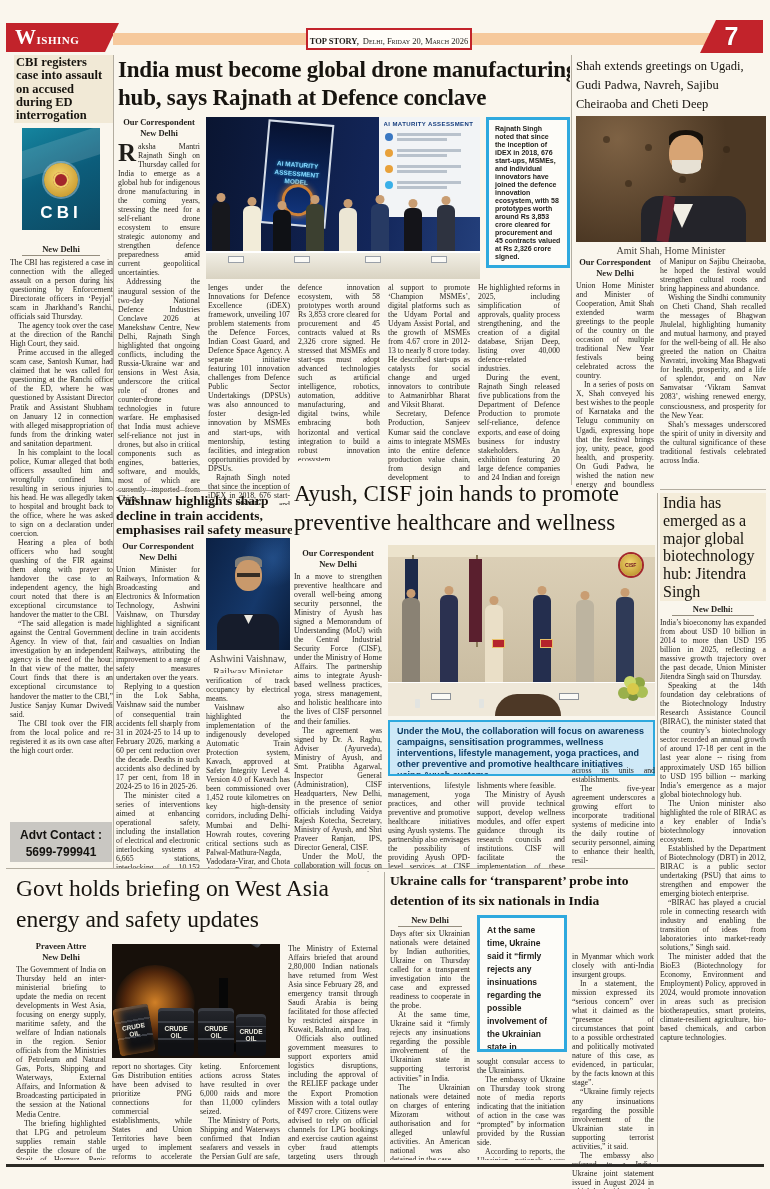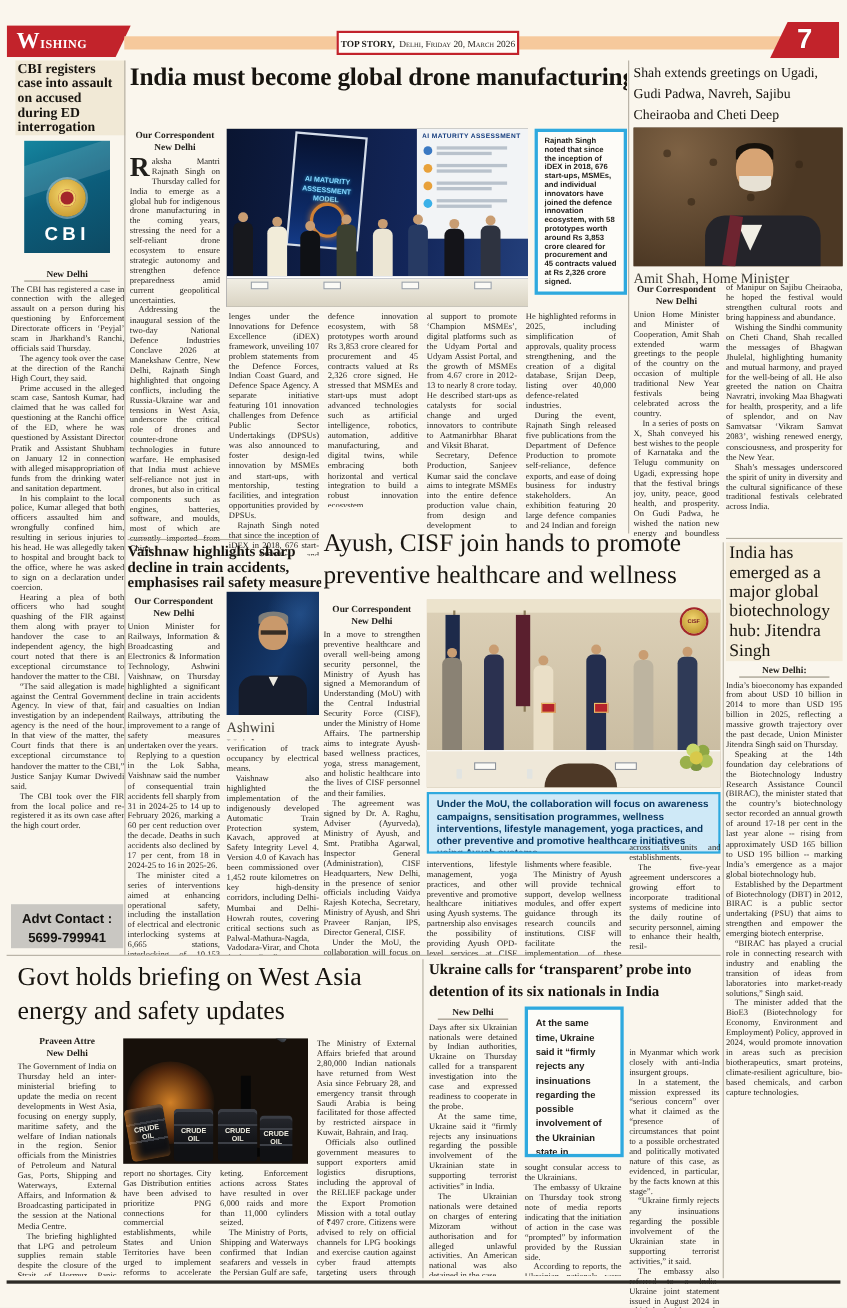--- a/index.html
+++ b/index.html
@@ -26,21 +26,21 @@
       font-weight:bold;font-size:25px;line-height:33px;text-shadow:0 0 1px #7e1218;}
   
   .headline p{margin:0;white-space:nowrap;overflow:hidden;}
   .headline{color:#17140f;}
   .cols{font-size:7.8px;line-height:1.16;text-align:justify;overflow:hidden;}
   .cols p{margin:0;}
   .cols p + p{text-indent:8px;}
   .byline{text-align:center;font-weight:bold;font-size:8.5px;line-height:1.35;overflow:hidden;}
   .dateline{text-align:center;font-weight:bold;font-size:8.5px;border-bottom:1px solid #948d7e;
       padding-bottom:1px;margin-bottom:2px;}
-  .caption{font-size:13px;color:#413e37;line-height:1.25;overflow:hidden;}
+  .caption{font-size:10px;color:#413e37;line-height:1.25;overflow:hidden;text-align:center;}
   .photo{position:absolute;overflow:hidden;background:#888;}
   .bluebox{position:absolute;border:3px solid #2fa9de;background:#fdfcf8;
       font-family:"Liberation Sans",sans-serif;font-weight:bold;overflow:hidden;}
   
   #cbi-photo{background:linear-gradient(155deg,#15859f,#0c5d7b 48%,#0d4a63);}
   #cbi-photo .streak{position:absolute;left:-20%;top:10%;width:150%;height:26%;
       background:rgba(255,255,255,.14);transform:rotate(-18deg);}
   .cbi-crest{position:absolute;left:50%;top:34%;width:34px;height:34px;margin-left:-17px;border-radius:50%;
       background:radial-gradient(circle at 45% 40%,#f6da71,#cfa136 70%);box-shadow:0 0 0 2px rgba(255,255,255,.35);}
   .cbi-crest::after{content:"";position:absolute;left:50%;top:50%;width:16px;height:16px;margin:-8px 0 0 -8px;
@@ -185,20 +185,21 @@
   </section>
 
   <div id="advt-box">
     <div>Advt Contact :</div>
     <div>5699-799941</div>
   </div>
 
   <section>
     <div class="abs headline" style="left:118px;top:56px;width:452px;height:58px;font-size:23px;line-height:27.5px;font-weight:bold;letter-spacing:-.2px;">
         <p>India must become global drone manufacturing</p>
+        <p>hub, says Rajnath at Defence conclave</p>
       </div>
     <div class="abs byline" style="left:118px;top:117px;width:82px;">
       <div>Our Correspondent</div>
       <div>New Delhi</div>
     </div>
     <div class="abs cols dropfirst" id="drone-col1" style="left:118px;top:142px;width:82px;height:363px;">
         <p>Raksha Mantri Rajnath Singh on Thursday called for India to emerge as a global hub for indigenous drone manufacturing in the coming years, stressing the need for a self-reliant drone ecosystem to ensure strategic autonomy and strengthen defence preparedness amid current geopolitical uncertainties.</p>
         <p>Addressing the inaugural session of the two-day National Defence Industries Conclave 2026 at Manekshaw Centre, New Delhi, Rajnath Singh highlighted that ongoing conflicts, including the Russia-Ukraine war and tensions in West Asia, underscore the critical role of drones and counter-drone technologies in future warfare. He emphasised that India must achieve self-reliance not just in drones, but also in critical components such as engines, batteries, software, and moulds, most of which are currently imported from China.</p>
         <p>The Raksha Mantri launched the 14th edition of the Defence India Start-up Challenges (DISC-14) and the 4th edition of ADITI Chal-</p>
       </div>
@@ -387,20 +388,21 @@
         <p>emerged as a</p>
         <p>major global</p>
         <p>biotechnology</p>
         <p>hub: Jitendra</p>
         <p>Singh</p>
       </div>
     <div class="abs dateline" style="left:672px;top:604px;width:82px;">New Delhi:</div>
     <div class="abs cols" style="left:660px;top:618px;width:106px;height:542px;">
         <p>India’s bioeconomy has expanded from about USD 10 billion in 2014 to more than USD 195 billion in 2025, reflecting a massive growth trajectory over the past decade, Union Minister Jitendra Singh said on Thursday.</p>
         <p>Speaking at the 14th foundation day celebrations of the Biotechnology Industry Research Assistance Council (BIRAC), the minister stated that the country’s biotechnology sector recorded an annual growth of around 17-18 per cent in the last year alone -- rising from approximately USD 165 billion to USD 195 billion -- marking India’s emergence as a major global biotechnology hub.</p>
+        <p>The Union minister also highlighted the role of BIRAC as a key enabler of India’s biotechnology innovation ecosystem.</p>
         <p>Established by the Department of Biotechnology (DBT) in 2012, BIRAC is a public sector undertaking (PSU) that aims to strengthen and empower the emerging biotech enterprise.</p>
         <p>“BIRAC has played a crucial role in connecting research with industry and enabling the transition of ideas from laboratories into market-ready solutions,” Singh said.</p>
         <p>The minister added that the BioE3 (Biotechnology for Economy, Environment and Employment) Policy, approved in 2024, would promote innovation in areas such as precision biotherapeutics, smart proteins, climate-resilient agriculture, bio-based chemicals, and carbon capture technologies.</p>
       </div>
   </section>
 
   <section>
     <div class="abs headline" style="left:16px;top:873px;width:364px;height:64px;font-size:23.5px;line-height:31px;font-weight:400;">
         <p>Govt holds briefing on West Asia</p>
         <p>energy and safety updates</p>

